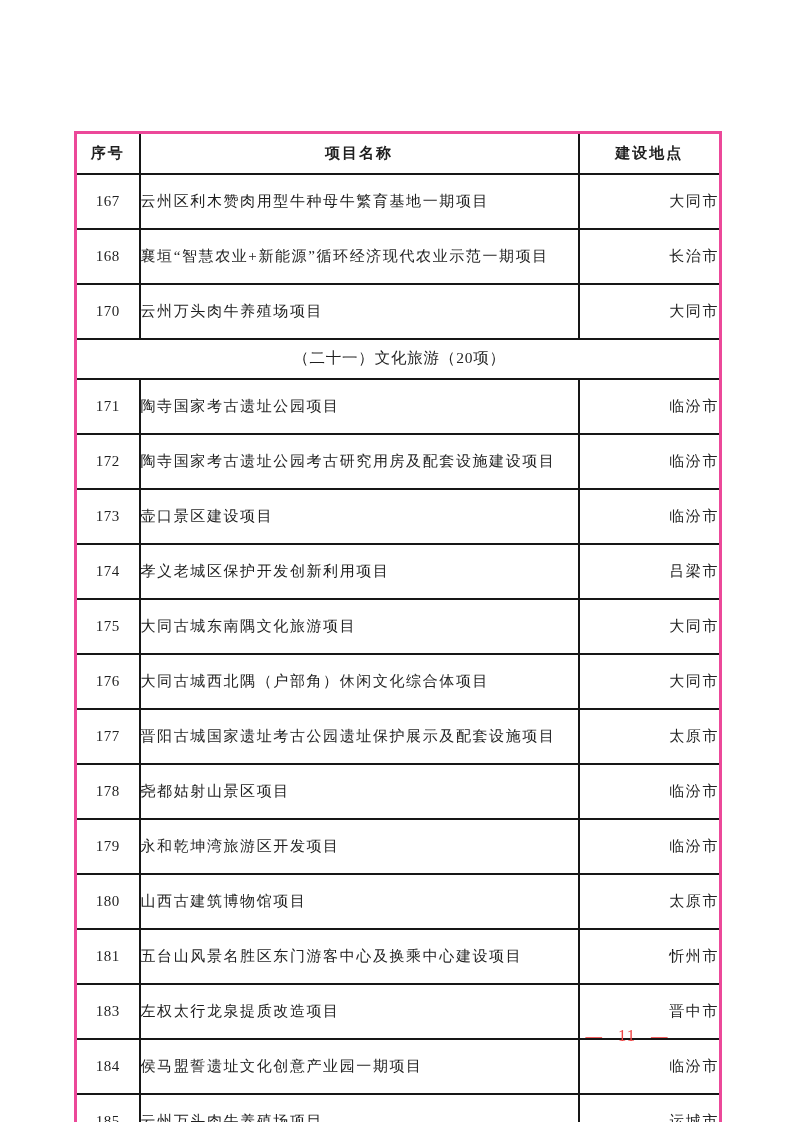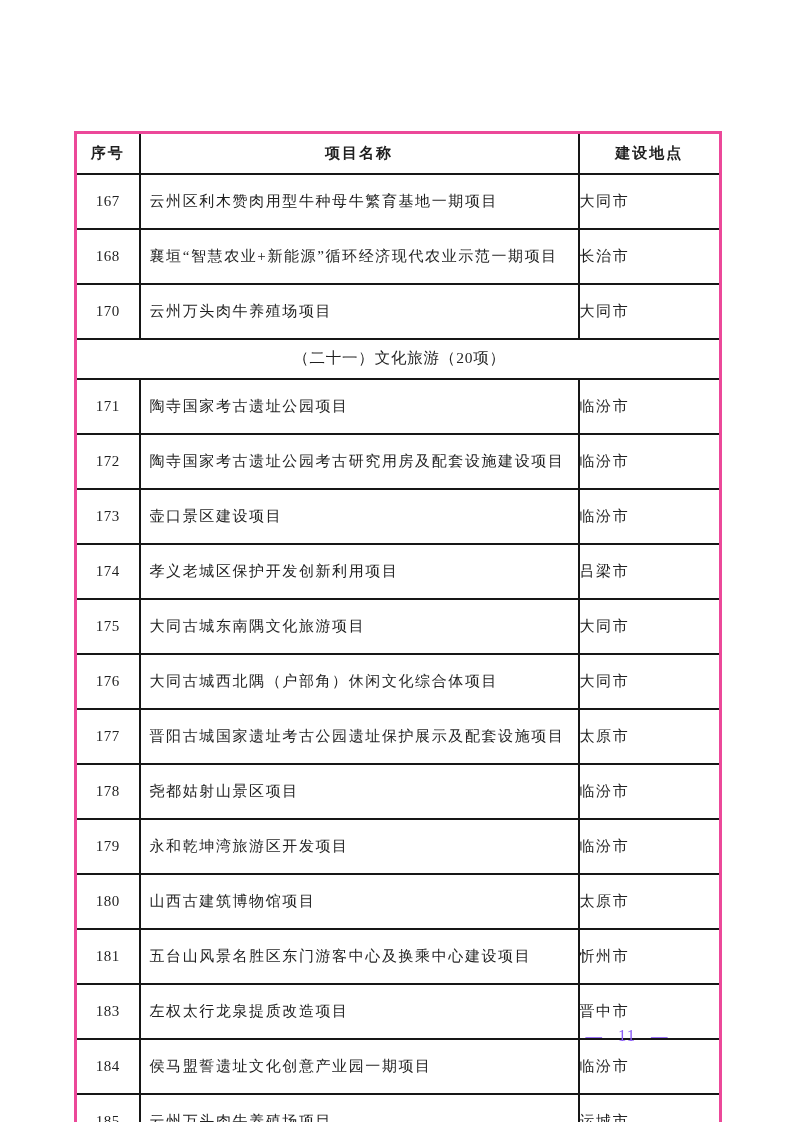--- a/index.html
+++ b/index.html
@@ -39,43 +39,42 @@
     text-align: center;
     letter-spacing: 2px;
   }
   td.cell-no {
     text-align: center;
     letter-spacing: 0.5px;
     font-size: 15px;
   }
   td.cell-name {
     text-align: left;
-    padding-left: 9px;
     letter-spacing: 1.6px;
   }
   td.cell-city {
-    text-align: left;
+    text-align: right;
     letter-spacing: 1.6px;
   }
   td.cell-section {
     font-weight: normal;
     text-align: center;
     padding-left: 3px;
     letter-spacing: 0.8px;
     font-size: 15.5px;
   }
   .page-number {
     position: absolute;
     top: 1026px;
     left: 0;
     width: 100%;
     text-align: center;
     padding-left: 460px;
     font-size: 16.5px;
-    color: #8b5cf6;
+    color: #ef4444;
     letter-spacing: 1px;
     word-spacing: 10px;
     white-space: nowrap;
   }
 </style>
 </head>
 <body>
 
 <div class="page">
 

